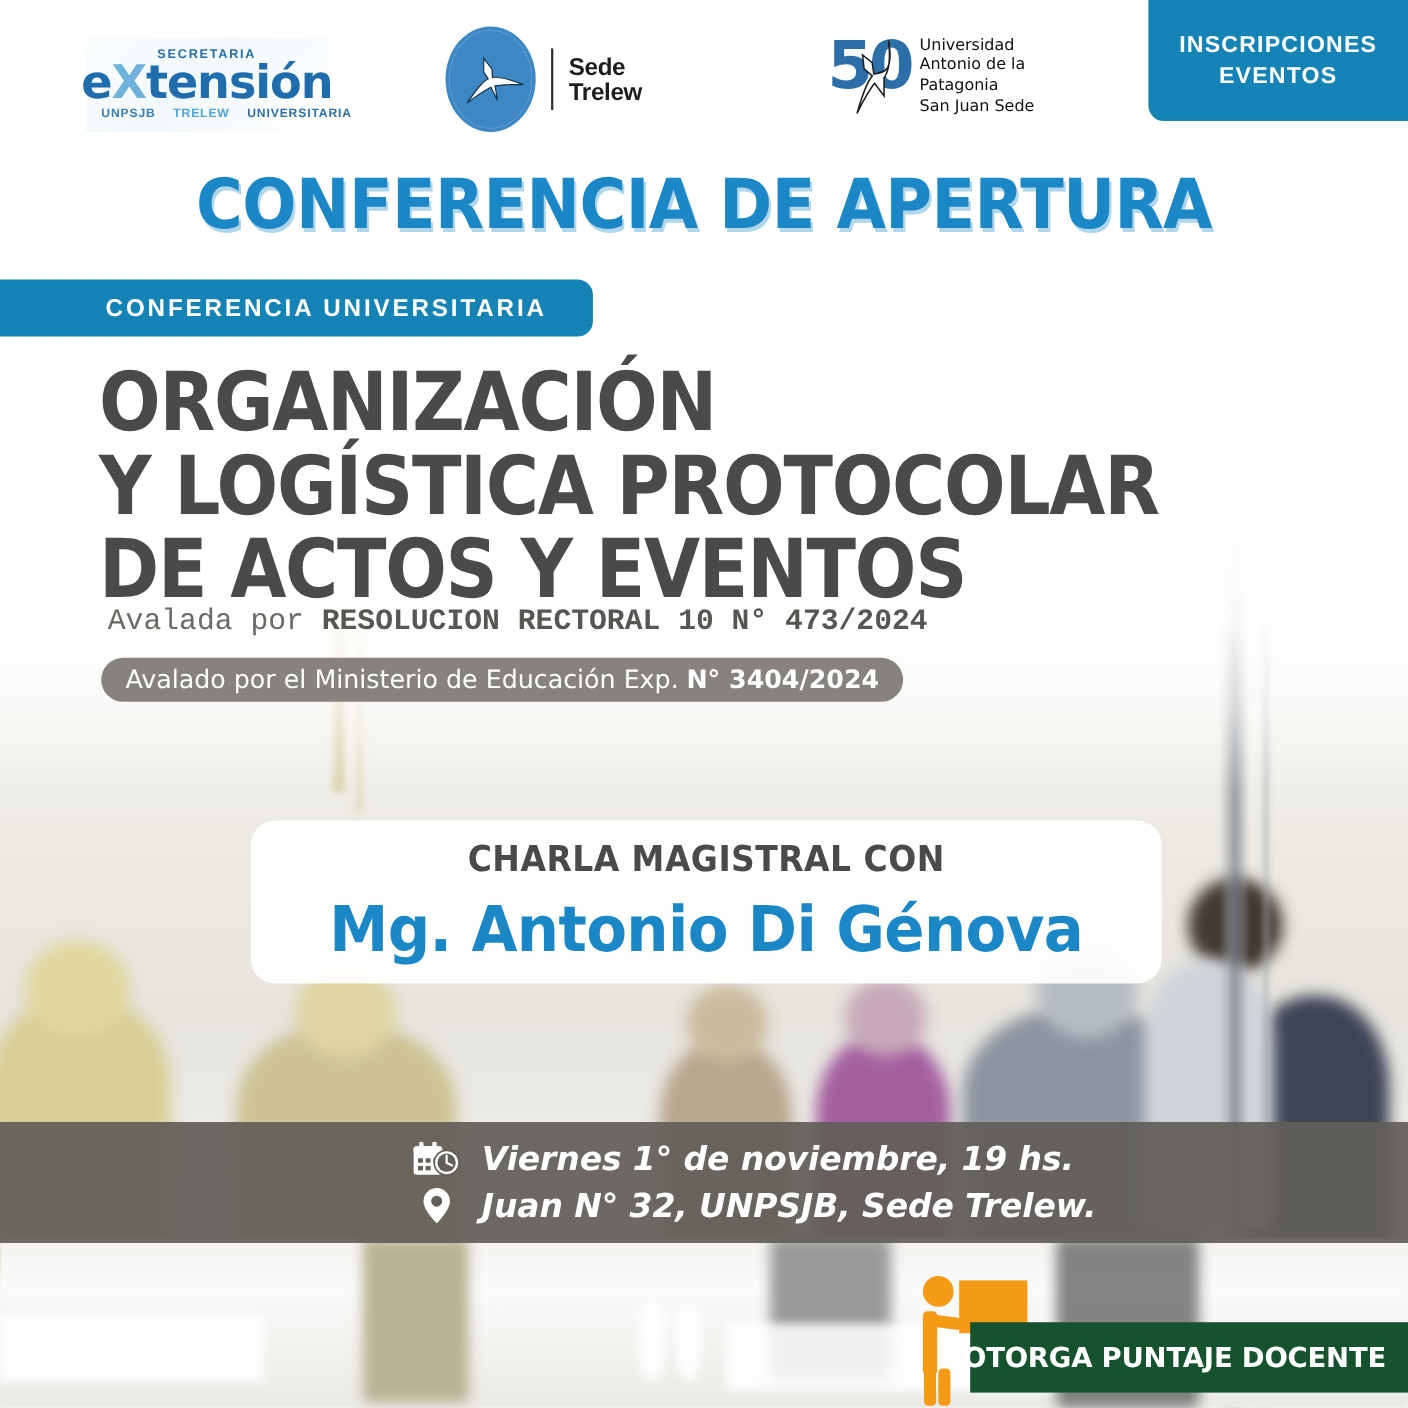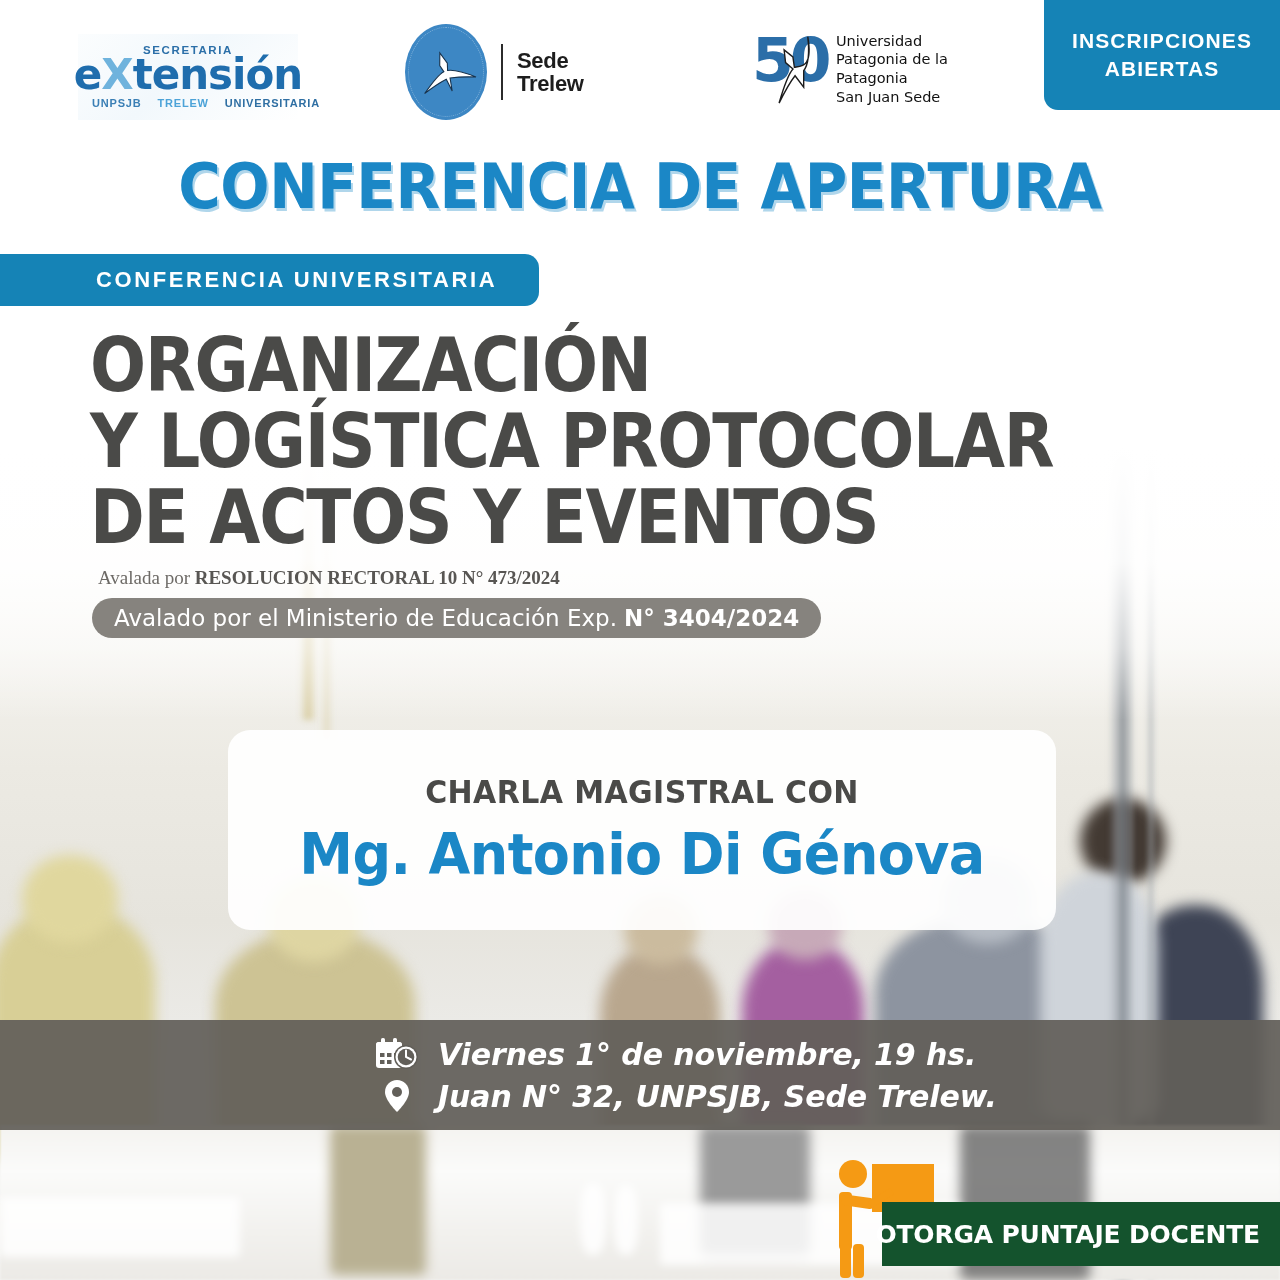--- a/index.html
+++ b/index.html
@@ -118,37 +118,36 @@
     position:absolute; left:90px; top:328px; width:1000px;
     font-size:66px; font-weight:bold; color:#4a4a48; line-height:1.03;
     letter-spacing:-1.2px; font-family:"DejaVu Sans", sans-serif;
     transform:scaleY(1.12); transform-origin:left top;
   }
   .course-title span { display:block; white-space:nowrap; }
 
   
   .aval-1 {
     position:absolute; left:98px; top:551px;
-    font-size:19px; color:#6d6a66; white-space:nowrap;
-    font-family:Liberation Serif, serif;
-    margin-top:16px;
+    font-size:27px; color:#6d6a66; white-space:nowrap;
+    font-family:Liberation Mono, monospace;
   }
   .aval-1 b { color:#585653; }
   .aval-2 {
     position:absolute; left:92px; top:598px; height:40px;
     padding:0 22px; background:#86837e; border-radius:20px;
     display:flex; align-items:center;
     color:#ffffff; font-size:23px; white-space:nowrap;
     font-family:"DejaVu Sans", sans-serif;
   }
   .aval-2 b { margin-left:7px; }
 
   
   .speaker-card {
-    position:absolute; left:228px; top:730px; width:828px; height:200px;
+    position:absolute; left:228px; top:746px; width:828px; height:148px;
     background:rgba(255,255,255,.93); border-radius:22px;
     display:flex; flex-direction:column; align-items:center; justify-content:center; gap:4px;
   }
   .speaker-pre {
     font-size:30px; font-weight:bold; color:#4a4a48; letter-spacing:.4px;
     font-family:"DejaVu Sans", sans-serif; transform:scaleY(1.08);
   }
   .speaker-name {
     font-size:54px; font-weight:bold; color:#1b87c6; letter-spacing:-.6px;
     font-family:"DejaVu Sans", sans-serif; transform:scaleY(1.06); margin-top:10px;
@@ -253,29 +252,29 @@
 
     <div class="logo-50">
       <div class="fifty">
         <div class="num">50</div>
         <svg class="bird" viewBox="0 0 62 62">
           <path d="M4 56 C18 40 26 33 31 31 L27 22 L31 10 L36 20 L33 30 C40 32 50 38 58 8 C52 26 46 34 40 37 L33 52 L30 38 C24 41 14 48 4 56 Z" fill="#ffffff" stroke="#1c1c1c" stroke-width="1.4"></path>
         </svg>
       </div>
       <div class="uni-txt">
         <div>Universidad</div>
-        <div>Patagonia de la</div>
+        <div>Antonio de la</div>
         <div>Patagonia</div>
         <div>San Juan Sede</div>
       </div>
     </div>
 
     <div class="insc-badge">
       <div>INSCRIPCIONES</div>
-      <div>ABIERTAS</div>
+      <div>EVENTOS</div>
     </div>
   </div>
 
   <div class="conf-title">CONFERENCIA DE APERTURA</div>
 
   <div class="dip-pill">
     <span>CONFERENCIA UNIVERSITARIA</span>
   </div>
 
   <div class="course-title">

